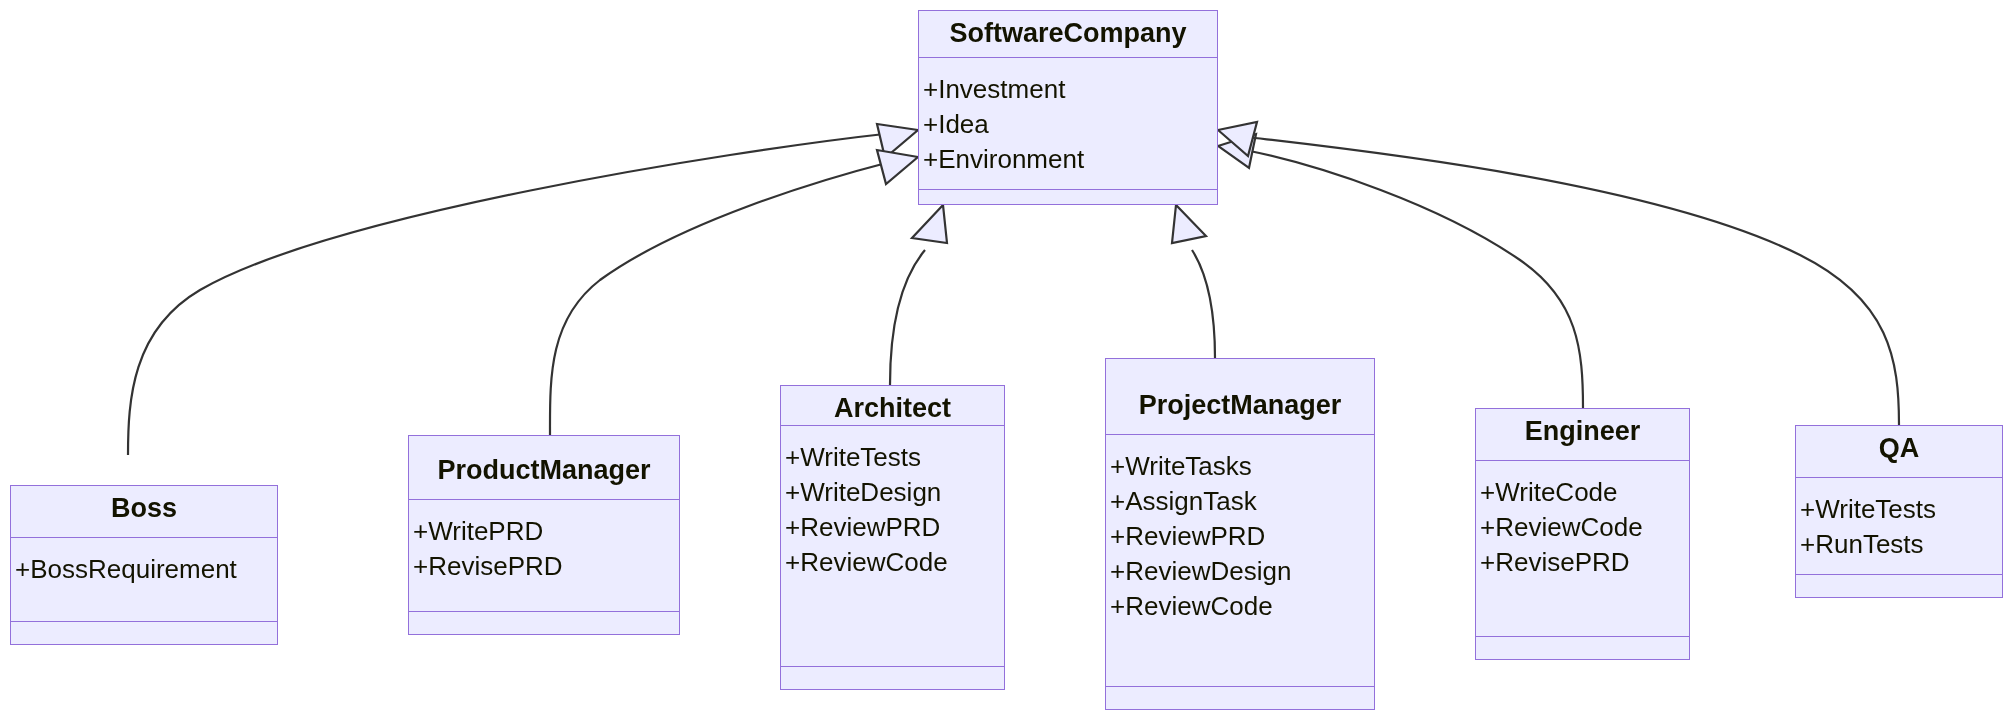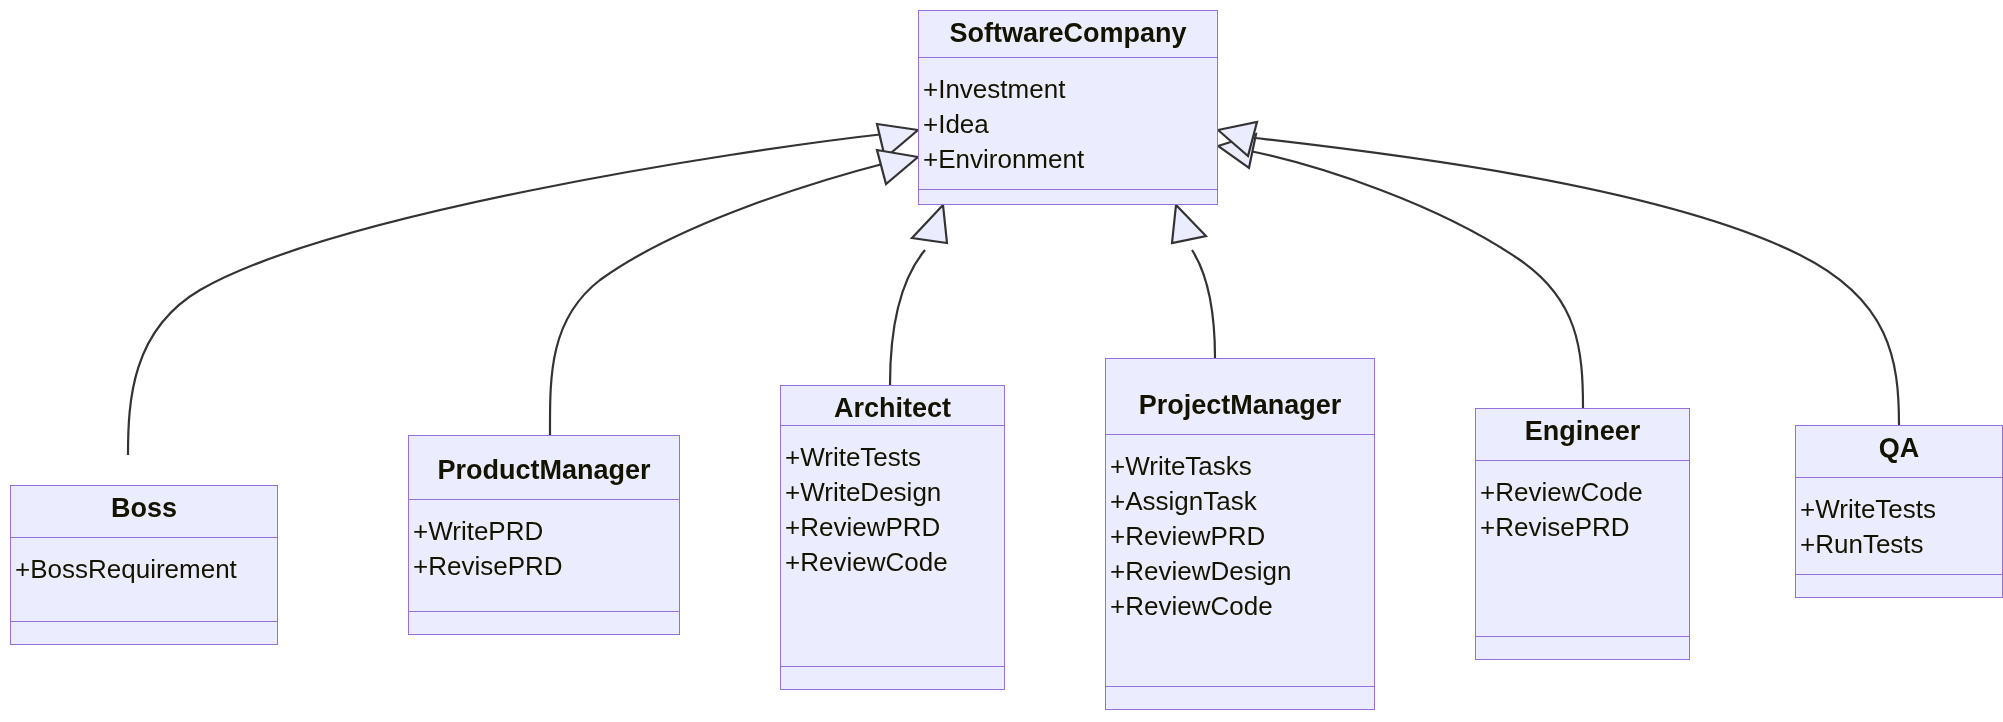--- a/index.html
+++ b/index.html
@@ -147,20 +147,21 @@
       <div class="uml-member">+ReviewPRD</div>
       <div class="uml-member">+ReviewDesign</div>
       <div class="uml-member">+ReviewCode</div>
     </div>
     <div class="uml-methods"></div>
   </div>
 
   <div class="uml-class" id="node-Engineer" style="left: 1475px; top: 408px; width: 215px; height: 252px;">
     <div class="uml-title" style="height: 52px;">Engineer</div>
     <div class="uml-members">
+      <div class="uml-member">+WriteCode</div>
       <div class="uml-member">+ReviewCode</div>
       <div class="uml-member">+RevisePRD</div>
     </div>
     <div class="uml-methods"></div>
   </div>
 
   <div class="uml-class" id="node-QA" style="left: 1795px; top: 425px; width: 208px; height: 173px;">
     <div class="uml-title" style="height: 52px;">QA</div>
     <div class="uml-members">
       <div class="uml-member">+WriteTests</div>

